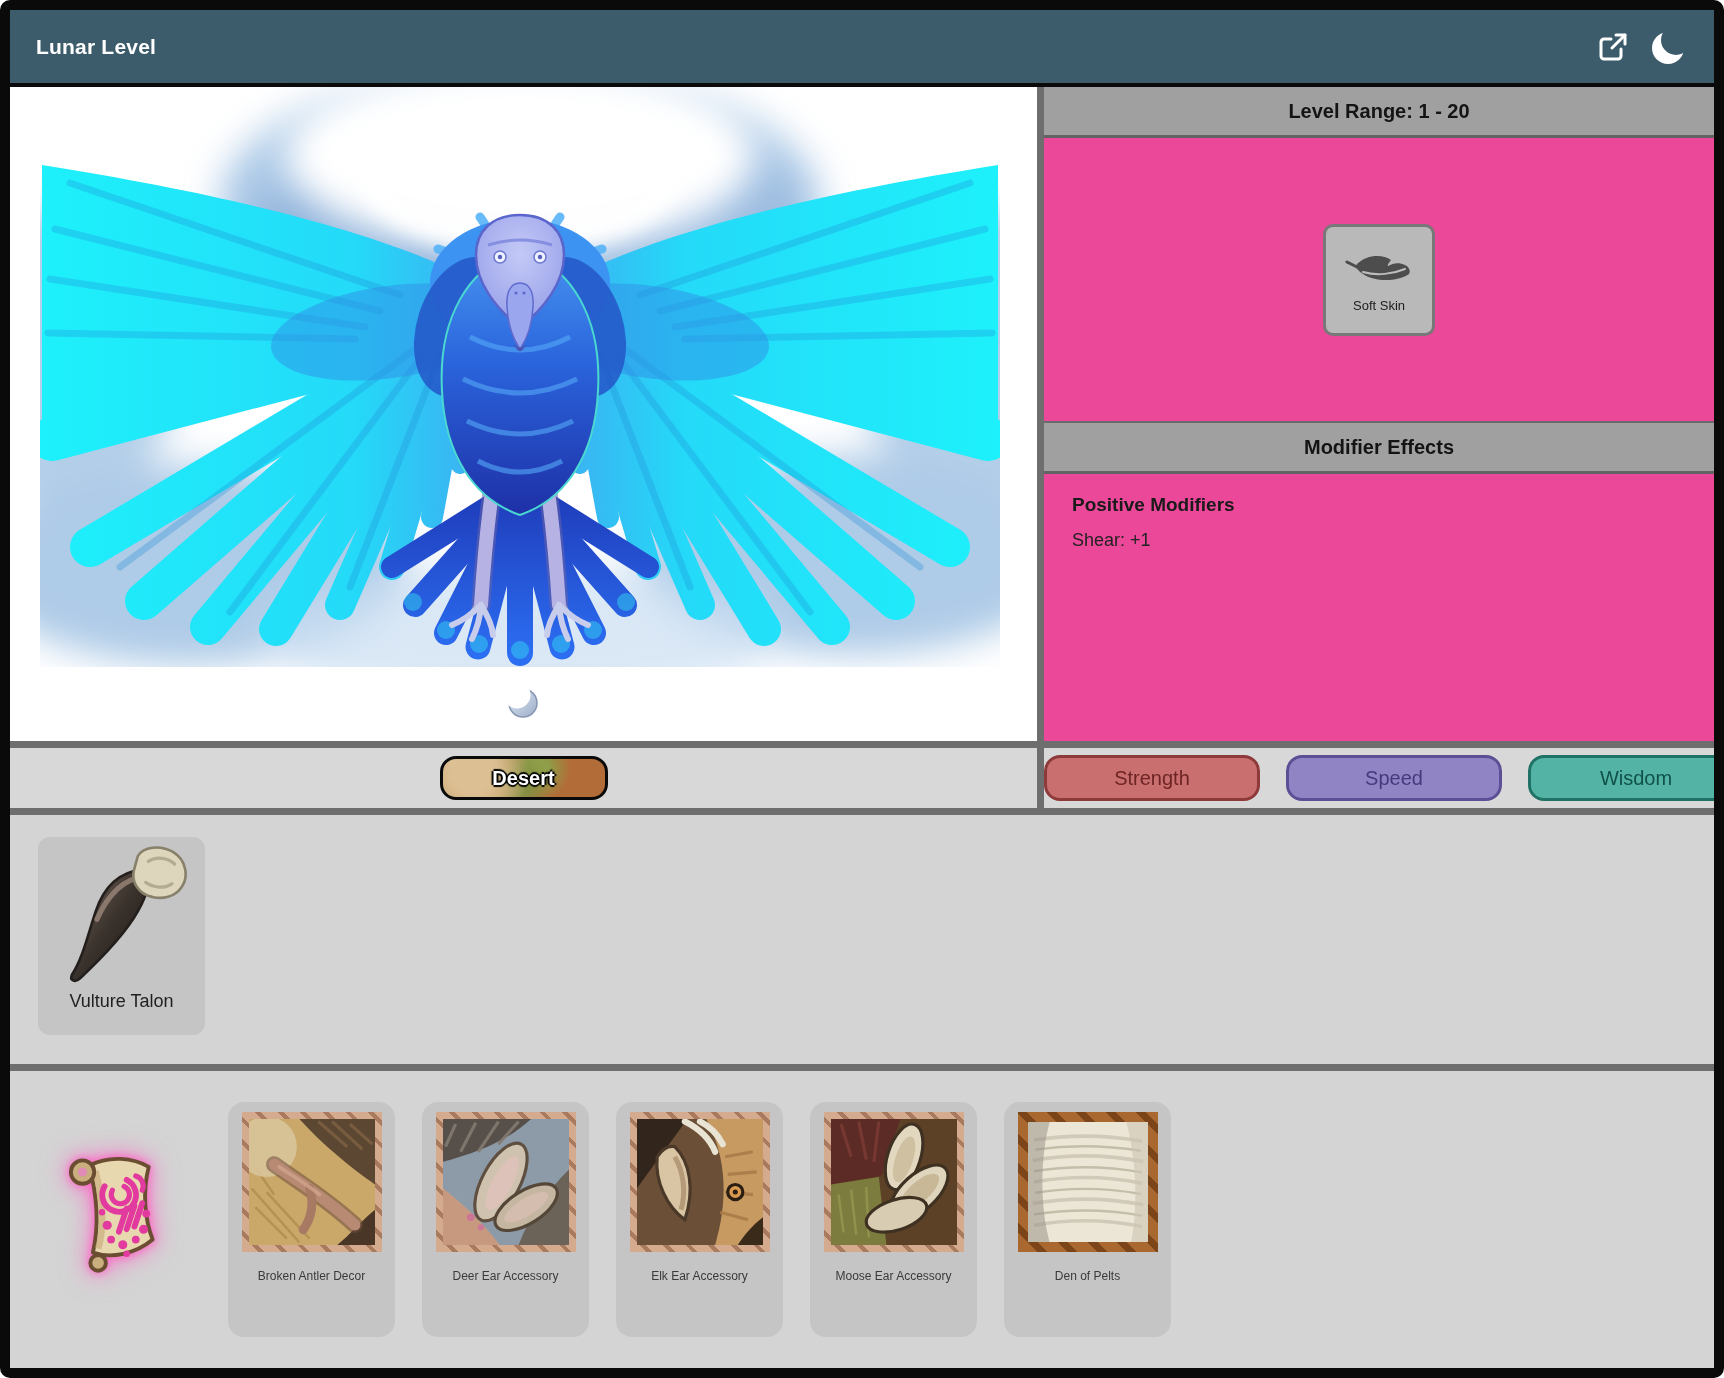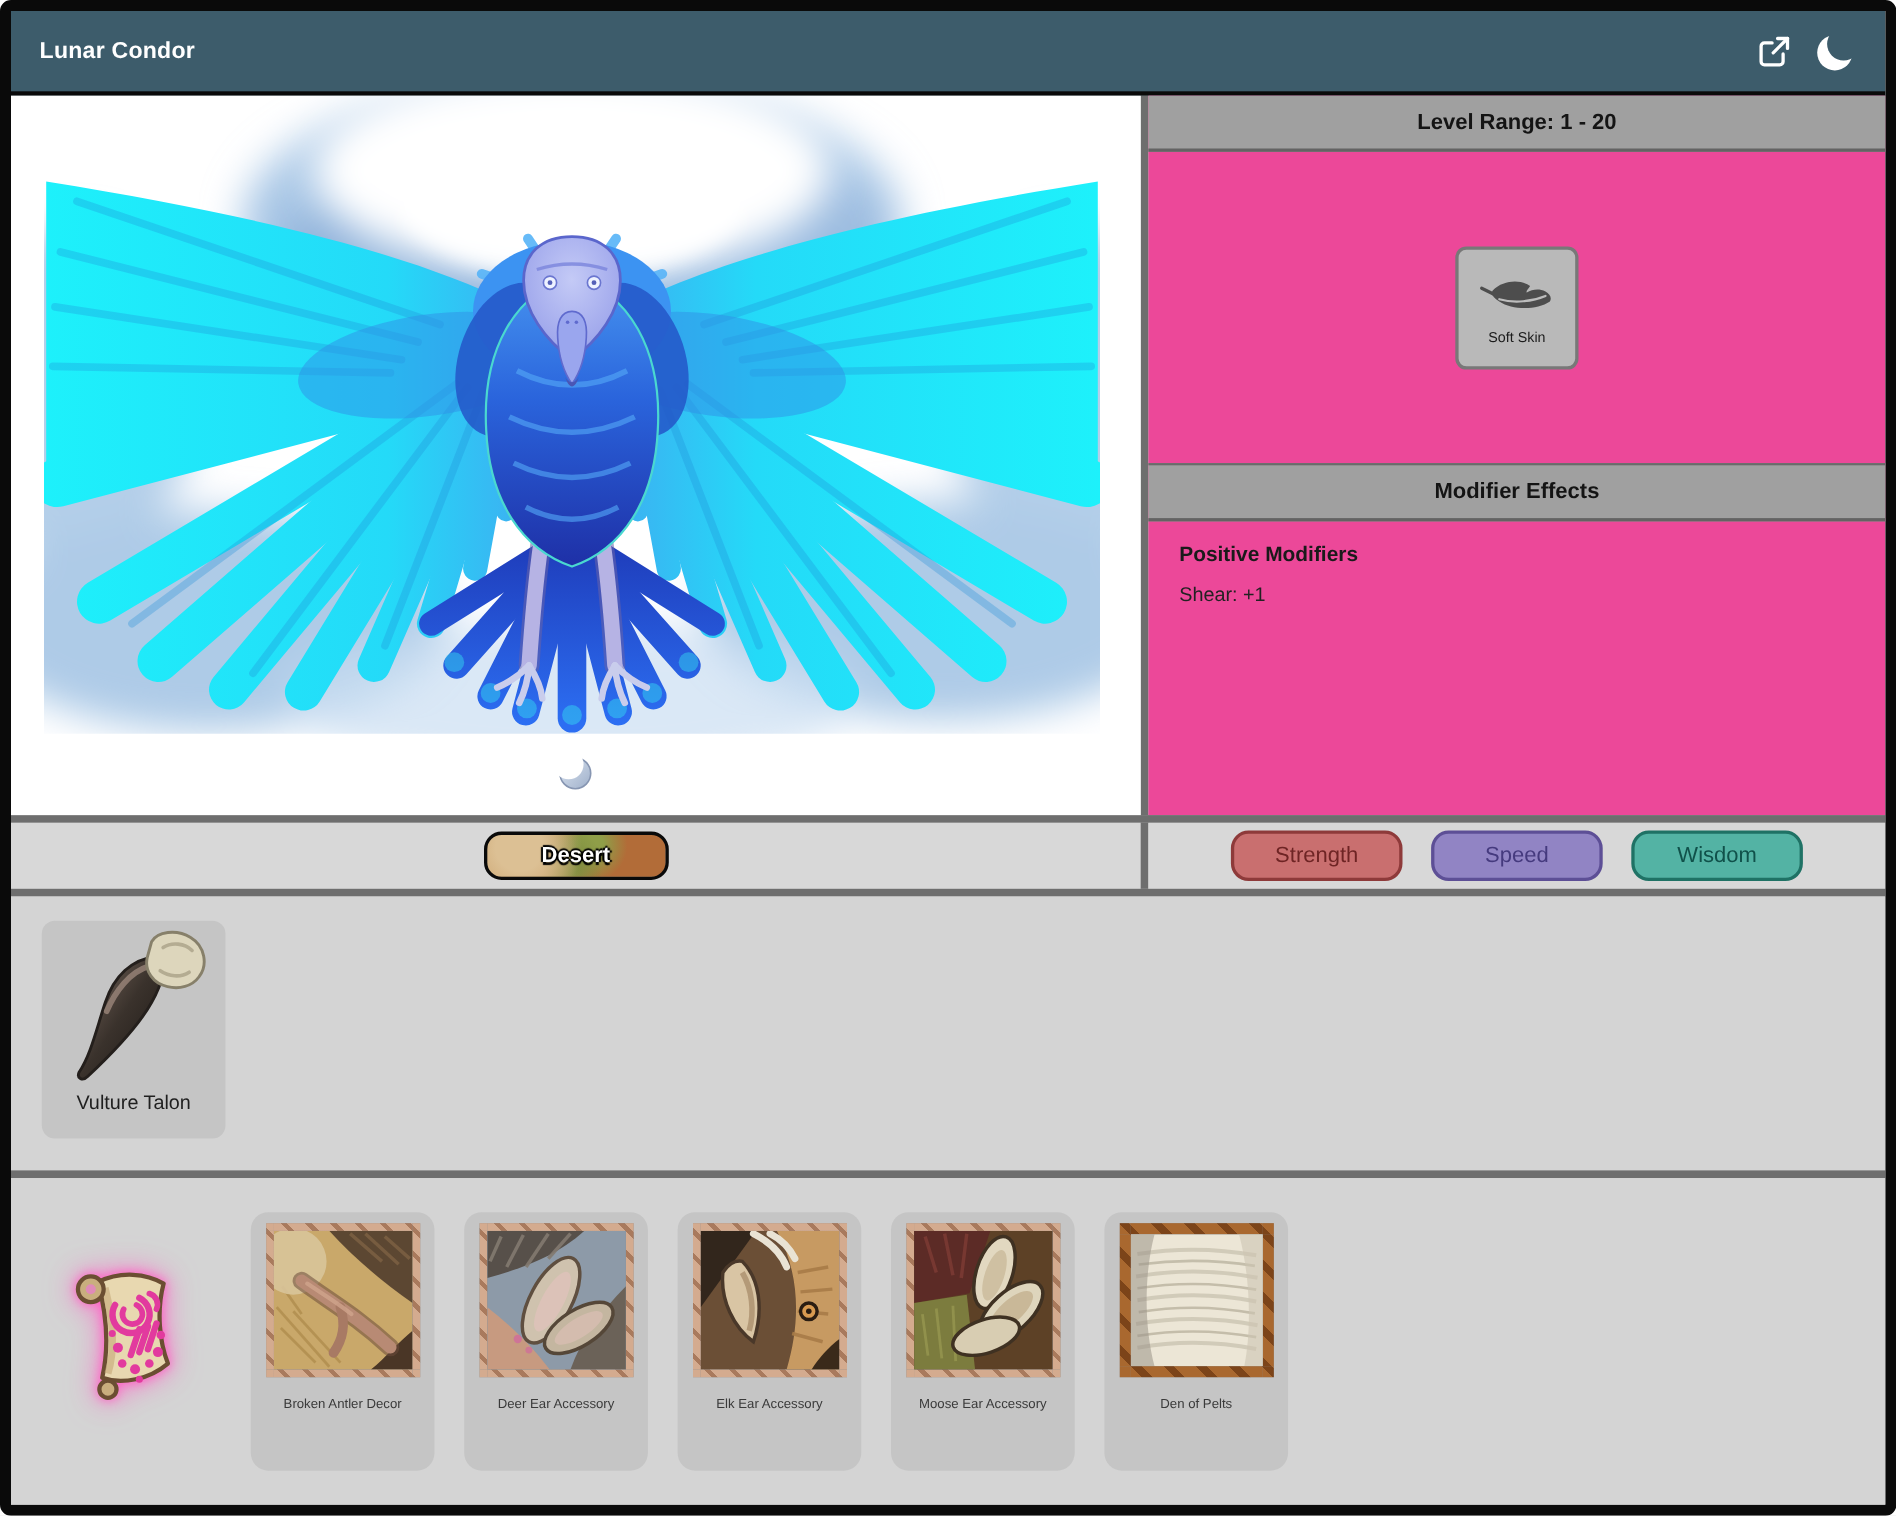--- a/index.html
+++ b/index.html
@@ -85,21 +85,21 @@
       radial-gradient(circle at 42% 75%, #7f8e40 0 14%, rgba(0,0,0,0) 38%),
       radial-gradient(circle at 58% 25%, #8f9e48 0 12%, rgba(0,0,0,0) 34%),
       radial-gradient(circle at 88% 55%, #b26c38 0 34%, rgba(0,0,0,0) 62%),
       linear-gradient(90deg, #c9a168, #b97f4a);
   }
   .stats-cell {
     flex: 1; background: #d8d8d8;
     display: flex; align-items: center; justify-content: center; gap: 26px;
   }
   .stat-pill {
-    width: 156px; height: 46px;
+    width: 216px; height: 46px;
     border-width: 3px; border-style: solid; border-radius: 16px;
     font-size: 20px; font-family: "Liberation Sans", sans-serif;
     display: flex; align-items: center; justify-content: center; cursor: pointer;
   }
   
   .materials { height: 249px; flex: 0 0 249px; background: #d4d4d4; padding: 22px 0 0 28px; }
   .item-card {
     width: 167px; height: 198px;
     background: #c5c5c5; border-radius: 12px;
     display: flex; flex-direction: column; align-items: center;
@@ -137,21 +137,21 @@
     font-size: 12px; line-height: 33px; color: #3a3a3a;
     text-align: center; margin-top: 8px; padding: 0 6px;
   }
 </style>
 </head>
 <body>
 
 <div class="app">
 
   <div class="titlebar">
-    <span class="title">Lunar Condor</span>
+    <span class="title">Lunar Level</span>
     <span class="spacer"></span>
     <span class="hicon">
       <svg width="34" height="34" viewBox="0 0 34 34" fill="none">
         <path d="M25 19 v7 a3 3 0 0 1 -3 3 H8 a3 3 0 0 1 -3 -3 V12 a3 3 0 0 1 3 -3 h7" stroke="#fff" stroke-width="3" stroke-linecap="round" stroke-linejoin="round"></path>
         <path d="M20 5 h9 v9" stroke="#fff" stroke-width="3" stroke-linecap="round" stroke-linejoin="round"></path>
         <path d="M29 5 L16 18" stroke="#fff" stroke-width="3" stroke-linecap="round"></path>
       </svg>
     </span>
     <span class="hicon">
       <svg width="40" height="40" viewBox="0 0 40 40">

